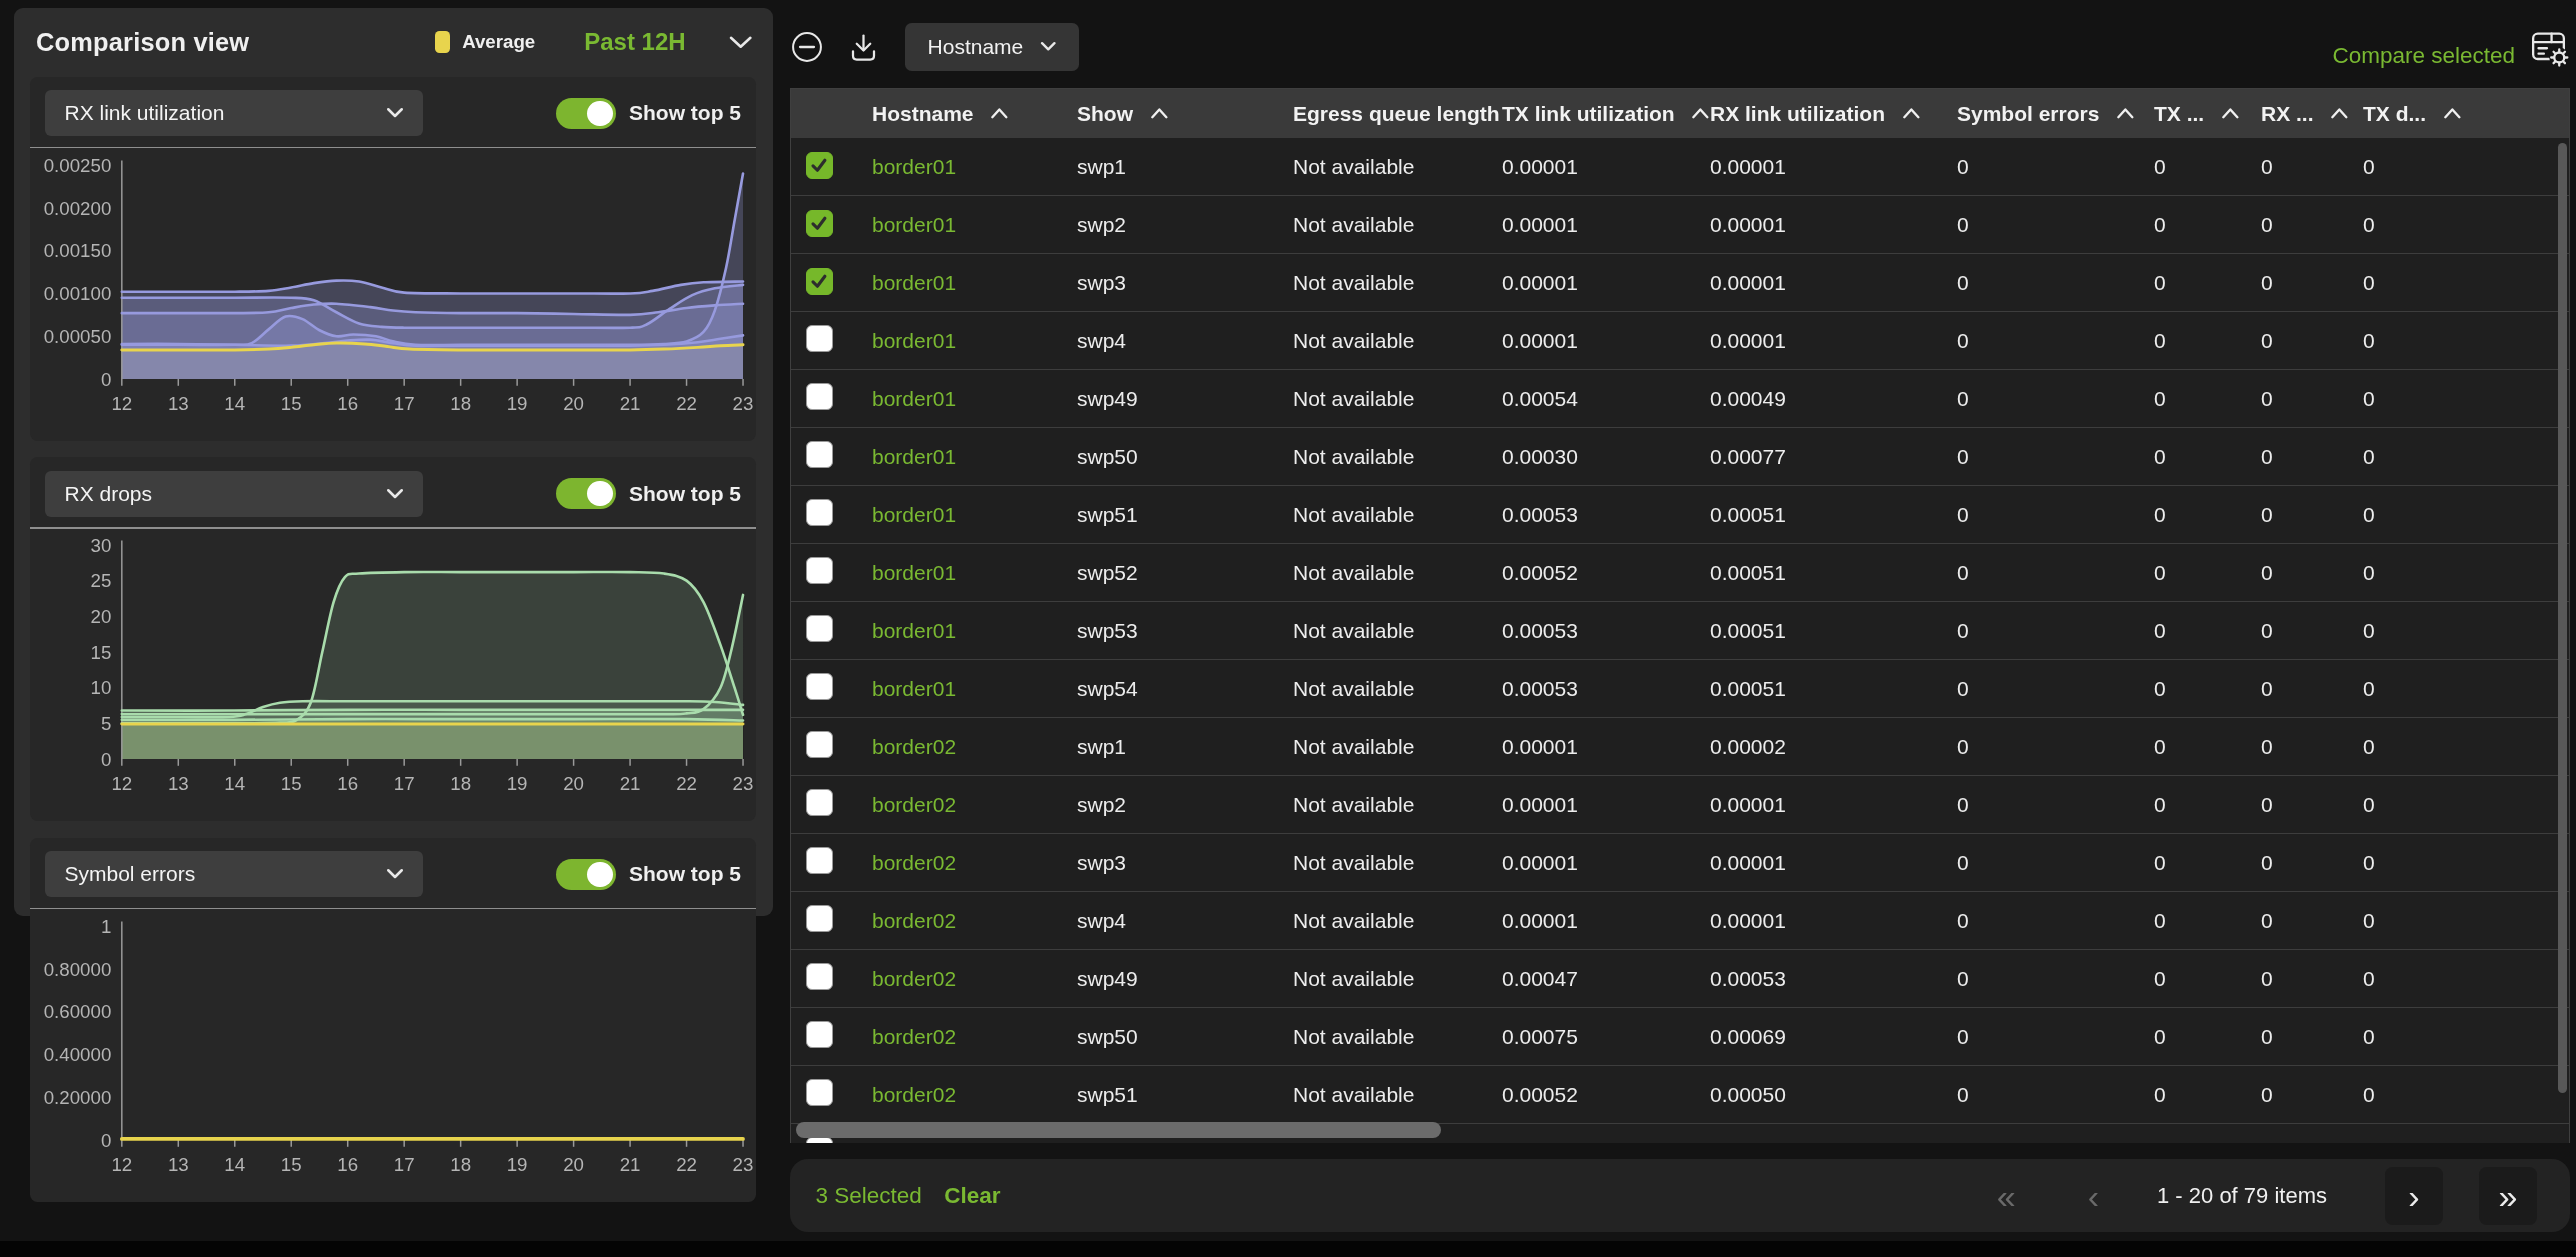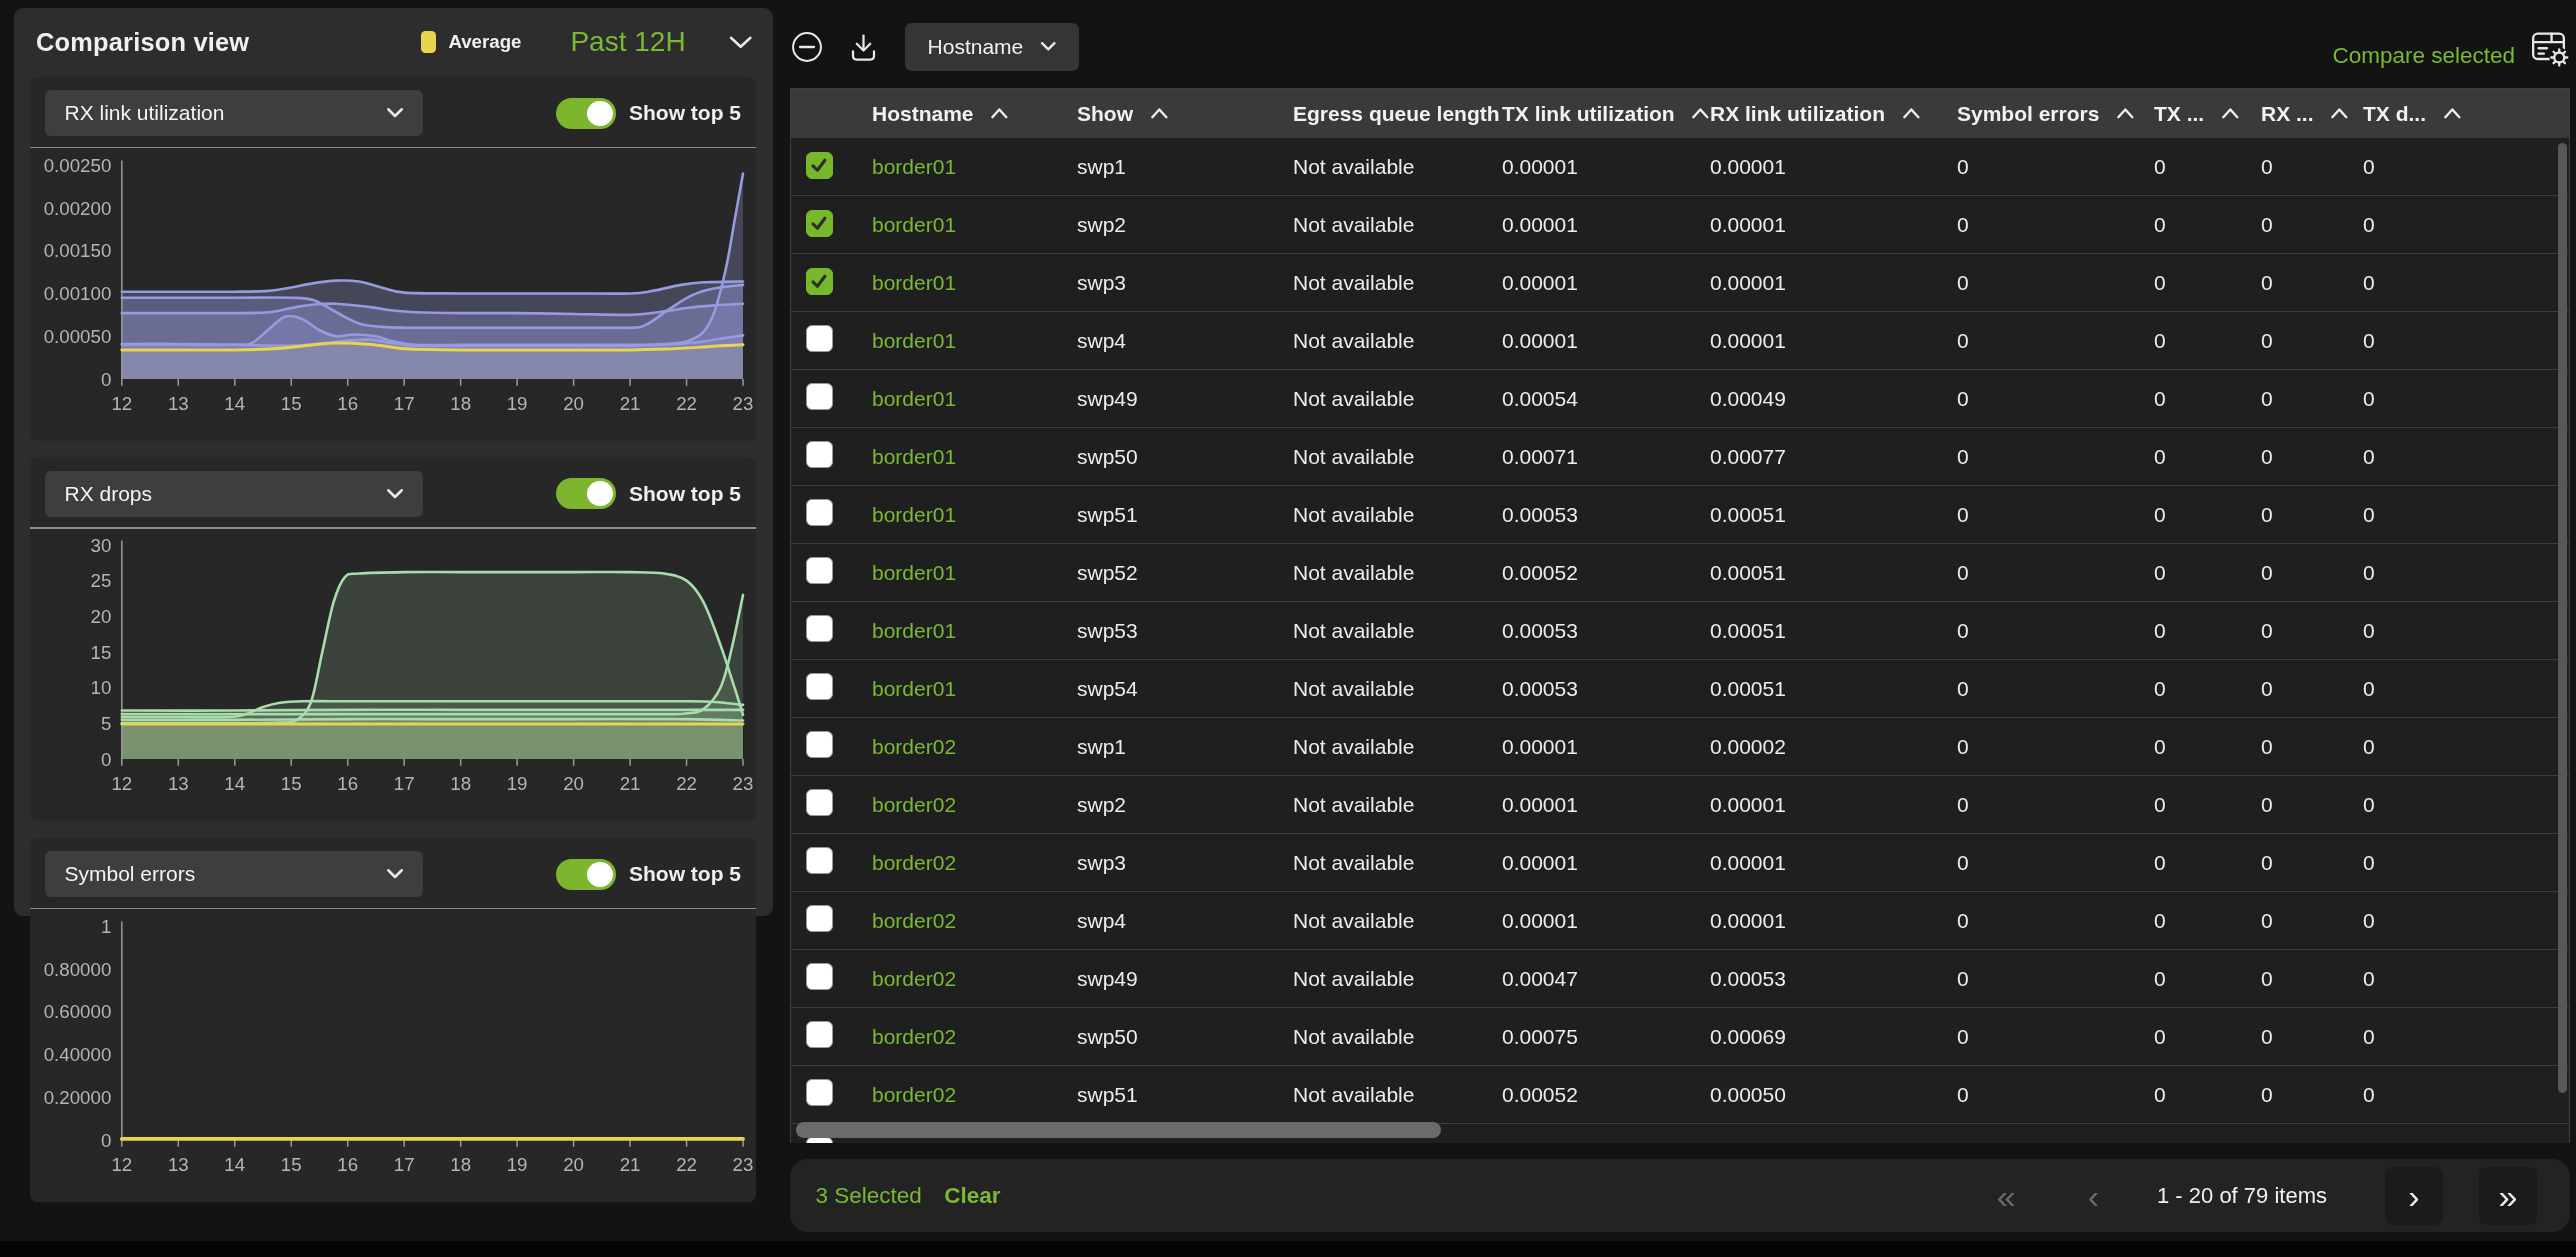--- a/index.html
+++ b/index.html
@@ -12,21 +12,21 @@
   .bottom-strip{position:absolute;left:0;bottom:0;width:100%;height:16.5px;background:#040404;}
 
   
   .left-panel{position:absolute;left:13.5px;top:7.5px;width:759px;height:908px;background:#2d2d2d;border-radius:9px;box-sizing:border-box;}
   .panel-head{display:flex;align-items:center;height:69px;padding:0 19.5px 0 22.5px;box-sizing:border-box;}
   .panel-title{font-size:25.4px;font-weight:600;letter-spacing:0.2px;}
   .legend{display:flex;align-items:flex-start;margin-left:auto;}
   .legend-swatch{width:15px;height:22.5px;border-radius:4.5px;background:#e8d44d;}
   .legend-label{font-size:18.7px;font-weight:600;margin-left:12px;}
   .time-range{display:flex;align-items:center;margin-left:49px;cursor:pointer;}
-  .time-range-label{color:#7ab932;font-size:28px;font-weight:400;}
+  .time-range-label{color:#7ab932;font-size:24px;font-weight:700;}
   .panel-collapse{margin-left:42px;display:flex;align-items:center;cursor:pointer;}
   .chev{stroke:#e9e9e9;stroke-width:3.4;fill:none;stroke-linecap:round;stroke-linejoin:round;}
 
   .chart-card{margin:0 16.5px 16.5px 16.5px;height:364px;background:#272727;border-radius:7.5px;box-sizing:border-box;overflow:hidden;}
   .card-head{display:flex;align-items:center;padding:13.5px 15px 10.5px 15px;}
   .metric-select{width:378px;height:46px;background:#3e3e3e;border-radius:6px;display:flex;align-items:center;padding:0 19.5px;box-sizing:border-box;cursor:pointer;}
   .metric-select span{font-size:21px;color:#f4f4f4;}
   .metric-select svg{margin-left:auto;}
   .toggle-group{display:flex;align-items:center;margin-left:auto;}
   .toggle{width:60px;height:31px;border-radius:16.5px;background:#7db52f;position:relative;cursor:pointer;}
@@ -449,21 +449,21 @@
         <div class="td">0</div>
         <div class="td">0</div>
         <div class="td">0</div>
         <div class="td">0</div>
       </div>
       <div class="grid-row tr">
         <div class="td"><span class="cb "></span></div>
         <div class="td green">border01</div>
         <div class="td">swp50</div>
         <div class="td">Not available</div>
-        <div class="td">0.00071</div>
+        <div class="td">0.00030</div>
         <div class="td">0.00077</div>
         <div class="td">0</div>
         <div class="td">0</div>
         <div class="td">0</div>
         <div class="td">0</div>
       </div>
       <div class="grid-row tr">
         <div class="td"><span class="cb "></span></div>
         <div class="td green">border01</div>
         <div class="td">swp51</div>

